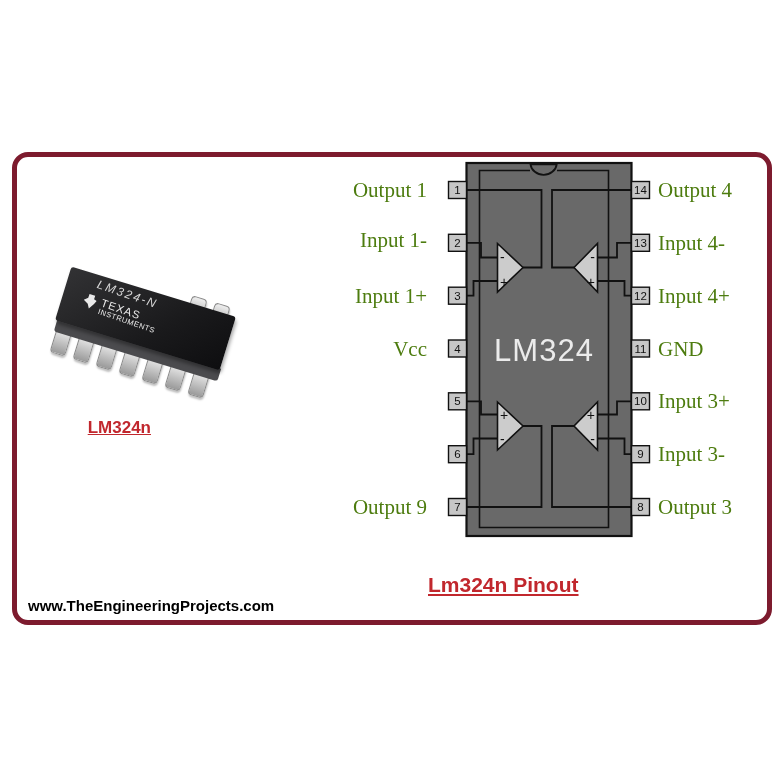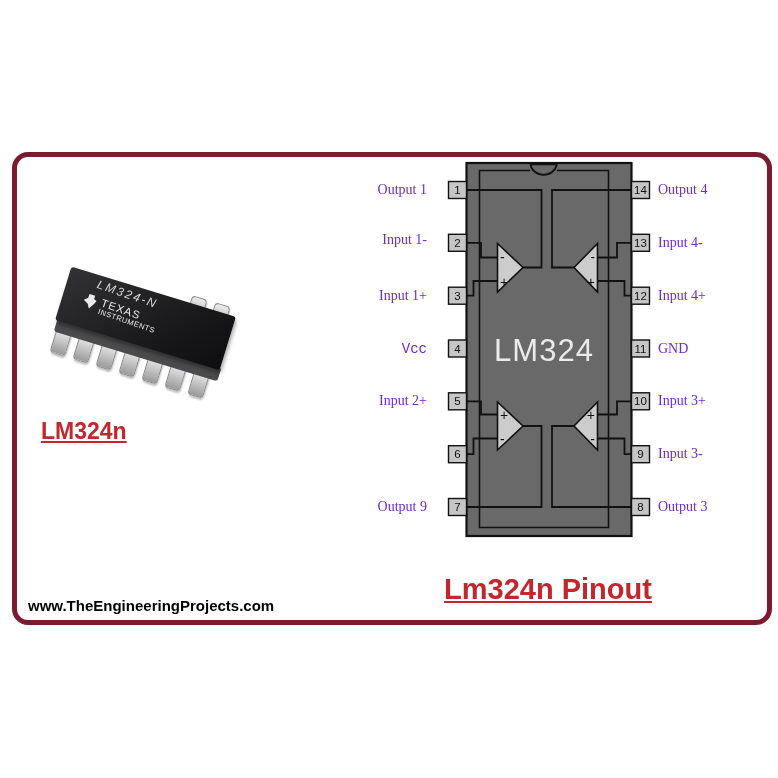--- a/index.html
+++ b/index.html
@@ -1,28 +1,28 @@
 <!DOCTYPE html>
 <html><head>
 <meta charset="utf-8">
 <style>
   html,body{margin:0;padding:0;background:#fff;}
   .canvas{position:relative;width:778px;height:778px;background:#ffffff;overflow:hidden;
           font-family:"Liberation Serif",serif;}
   .frame{position:absolute;left:12px;top:152px;width:750px;height:463px;
          border:5px solid #7d1b2e;border-radius:16px;}
   .pinout-svg{position:absolute;left:0;top:0;}
-  .pin-label{position:absolute;font-size:14px;color:#6d28d9;height:28px;line-height:28px;
+  .pin-label{position:absolute;font-size:21px;color:#4d7c0f;height:28px;line-height:28px;
              font-family:"Liberation Serif",serif;}
   .left-label{left:287px;width:140px;text-align:right;}
   .right-label{left:658px;width:130px;text-align:left;}
   .red-caption{position:absolute;color:#c1272d;font-family:"Liberation Sans",sans-serif;
                font-weight:bold;text-decoration:underline;}
-  .chip-caption{left:41px;top:418px;width:110px;text-align:left;font-size:23px;}
-  .pinout-caption{left:428px;top:573px;width:240px;text-align:center;font-size:29px;}
+  .chip-caption{left:41px;top:418px;width:110px;text-align:right;font-size:17px;}
+  .pinout-caption{left:428px;top:573px;width:240px;font-size:21px;}
   .watermark{position:absolute;left:28px;top:597px;font-family:"Liberation Sans",sans-serif;
              font-weight:bold;font-size:15px;color:#000000;}
   
   .chip-photo{position:absolute;left:45px;top:282px;width:195px;height:126px;}
   .chip-rot{position:absolute;left:8px;top:8px;width:175px;height:100px;
             transform:rotate(17deg);transform-origin:50% 50%;}
   .lead{position:absolute;width:14px;height:30px;top:56px;border-radius:4px;
         background:linear-gradient(180deg,#fafafa 0%,#d8d8d8 40%,#9a9a9a 100%);
         border:1px solid #888;box-shadow:1px 2px 2px rgba(0,0,0,0.25);}
   .lead-back{top:-8px;height:18px;background:linear-gradient(180deg,#eee,#aaa);}
@@ -149,22 +149,21 @@
       <text x="640.5" y="458.2">9</text>
       <text x="640.5" y="511">8</text>
     </g>
 
     <text x="544" y="361" text-anchor="middle" font-family="Liberation Sans, sans-serif" font-size="31" letter-spacing="1" fill="#ebebeb">LM324</text>
   </svg>
 
   <div class="pin-label left-label" style="top:176px;">Output 1</div>
   <div class="pin-label left-label" style="top:226px;">Input 1-</div>
   <div class="pin-label left-label" style="top:281.7px;">Input 1+</div>
-  <div class="pin-label left-label" style="top:334.5px;font-family:Liberation Mono, monospace;">Vcc</div>
-  <div class="pin-label left-label" style="top:387.3px;">Input 2+</div>
+  <div class="pin-label left-label" style="top:334.5px;">Vcc</div>
   <div class="pin-label left-label" style="top:493px;">Output 9</div>
 
   <div class="pin-label right-label" style="top:176px;">Output 4</div>
   <div class="pin-label right-label" style="top:228.8px;">Input 4-</div>
   <div class="pin-label right-label" style="top:281.7px;">Input 4+</div>
   <div class="pin-label right-label" style="top:334.5px;">GND</div>
   <div class="pin-label right-label" style="top:387.3px;">Input 3+</div>
   <div class="pin-label right-label" style="top:440.2px;">Input 3-</div>
   <div class="pin-label right-label" style="top:493px;">Output 3</div>
 

